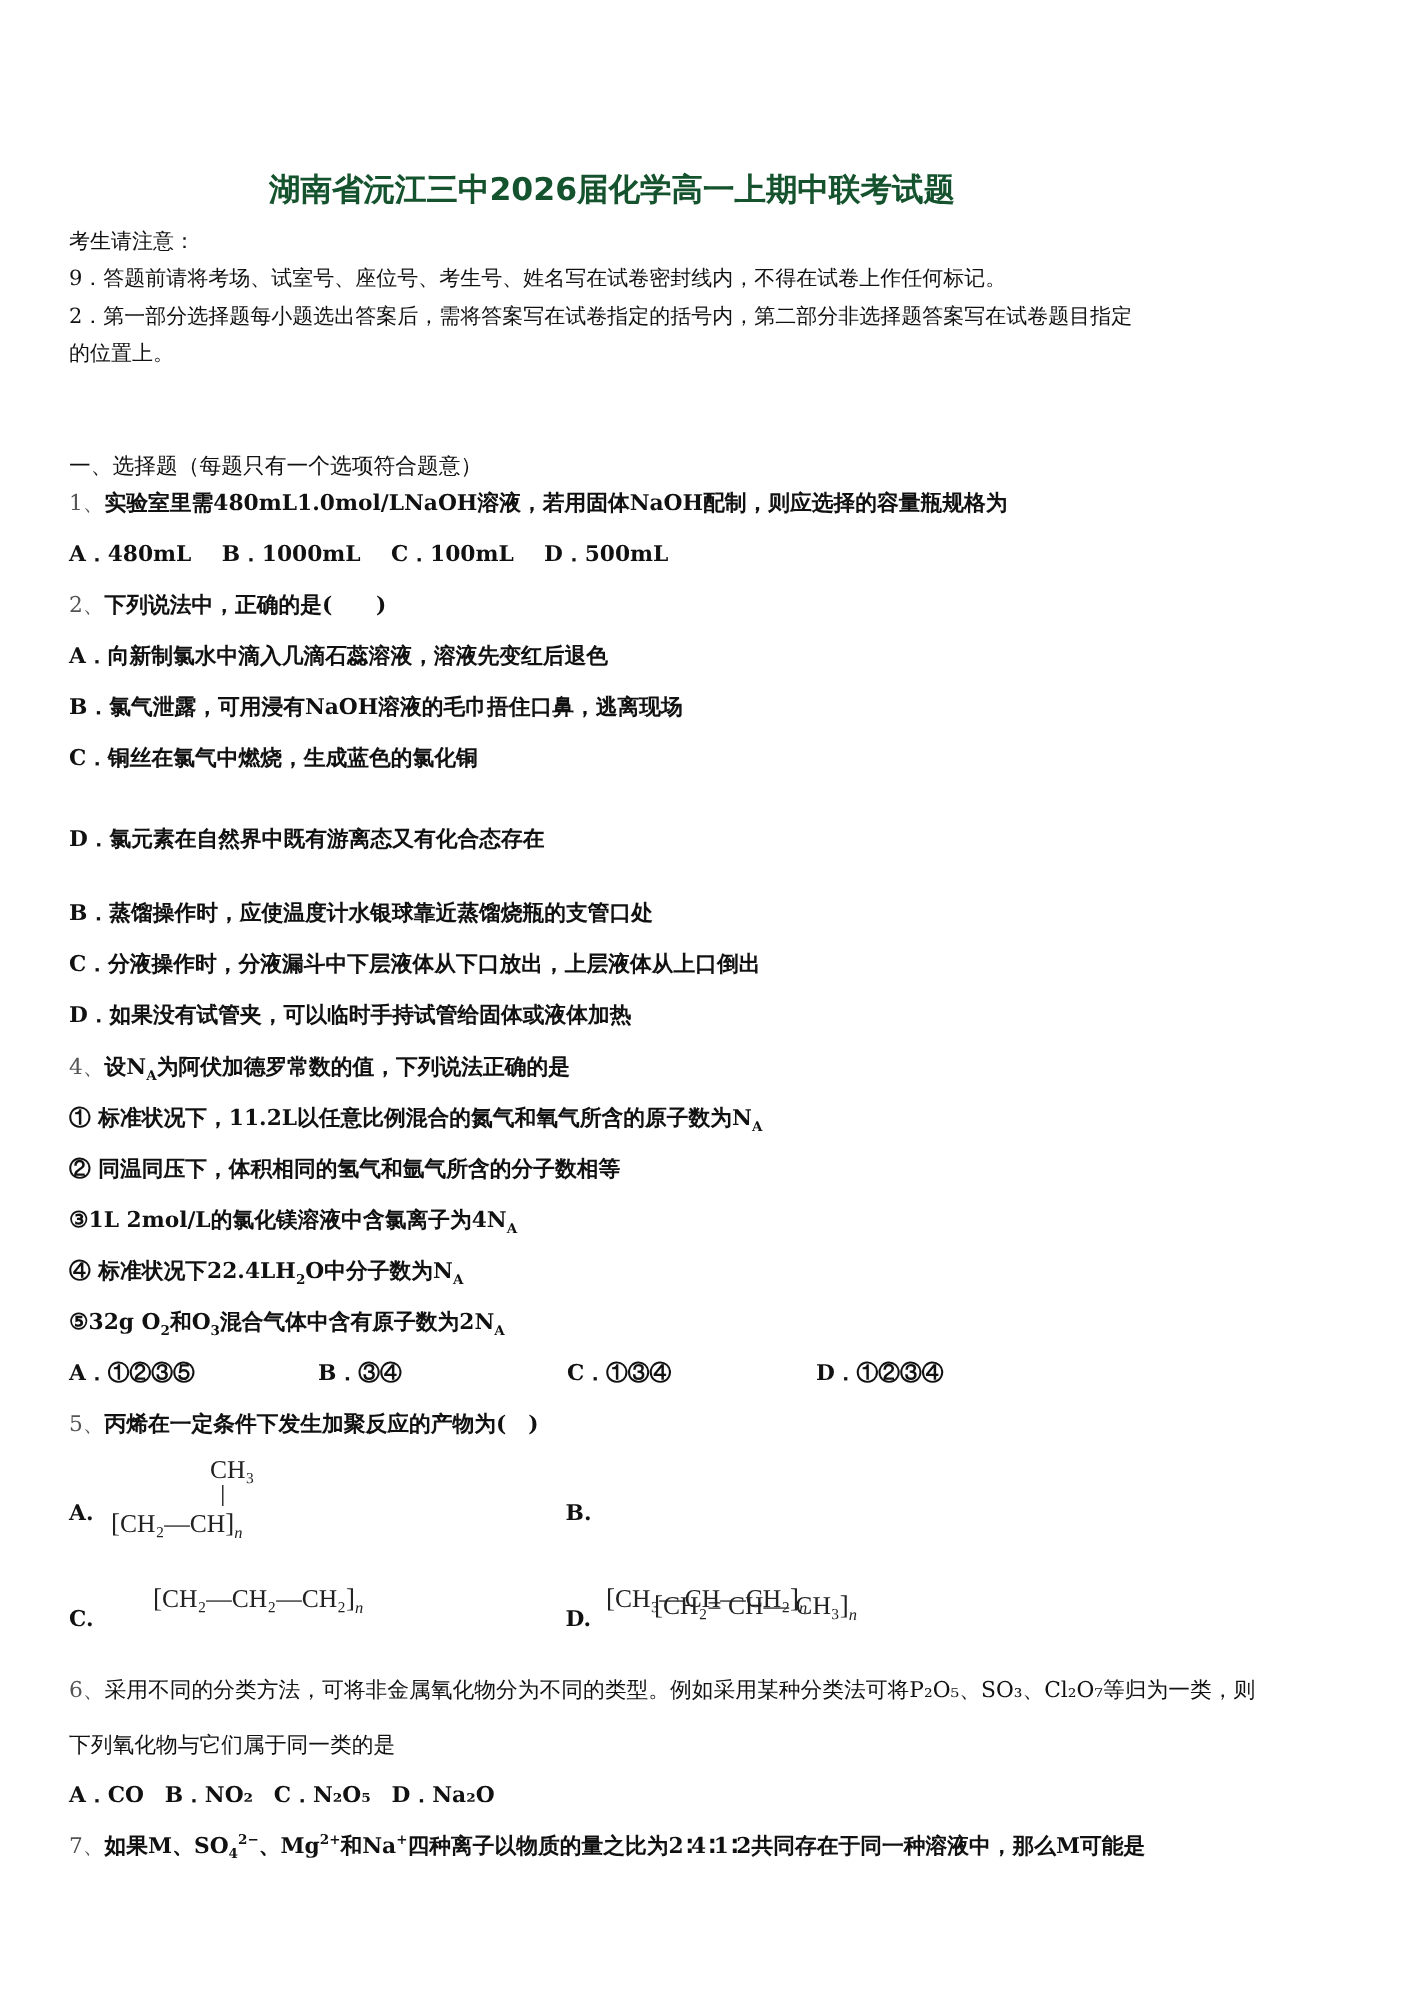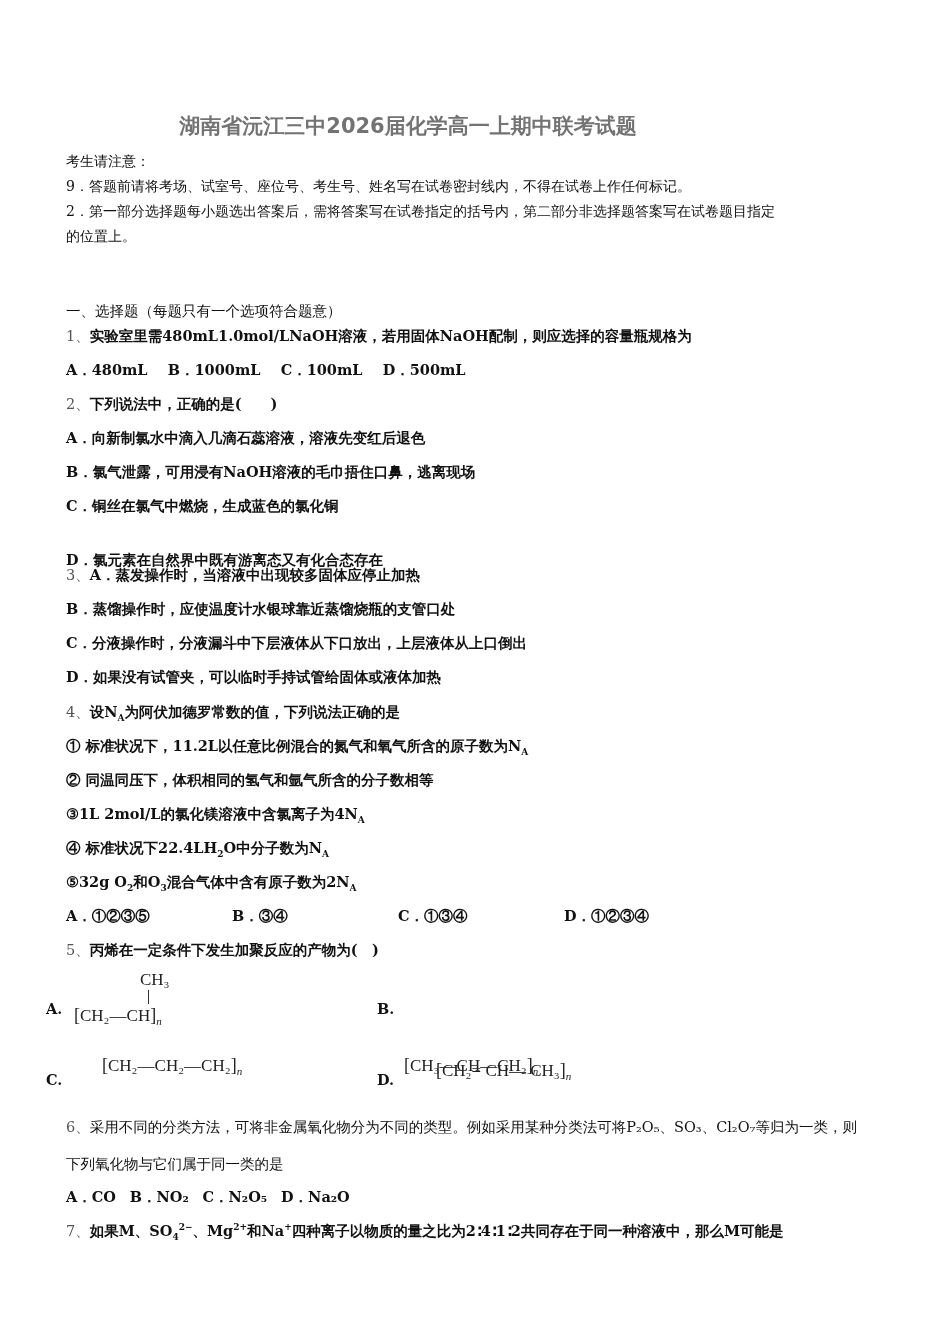--- a/index.html
+++ b/index.html
@@ -1,22 +1,22 @@
 <!DOCTYPE html>
 <html><head>
 <meta charset="utf-8">
 <style>
   html, body { margin: 0; padding: 0; background: #ffffff; }
   body { width: 950px; height: 1344px; position: relative; overflow: hidden;
          font-family: "DejaVu Serif", "Liberation Serif", serif; color: #111; }
   .page { position: absolute; left: 0; top: 0; width: 950px; height: 1344px; }
   .title { position: absolute; left: 0; width: 816px; top: 112px; text-align: center;
            font-family: "DejaVu Sans", "Liberation Sans", sans-serif; font-weight: bold;
-           font-size: 21px; letter-spacing: 0px; color: #737373; }
-  .line { position: absolute; left: 46px; font-size: 14.5px; white-space: nowrap; line-height: 20px; margin-left: 20px; }
+           font-size: 21px; letter-spacing: 0px; color: #14532d; }
+  .line { position: absolute; left: 46px; font-size: 14.5px; white-space: nowrap; line-height: 20px; }
   .notice { font-size: 14px; color: #111; }
   .b { font-weight: bold; }
   .qnum { color: #555; font-weight: normal; }
   sub, sup { font-size: 9px; line-height: 0; }
   .formula { position: absolute; font-family: "Liberation Serif", "DejaVu Serif", serif; font-size: 17px; color: #222; white-space: nowrap; }
   .formula .n { font-style: italic; font-size: 11px; vertical-align: -4px; }
   .brk-l { display: inline-block; font-size: 18px; }
   .vbar { position: absolute; width: 1.3px; background: #333; }
   .optlabel { position: absolute; font-weight: bold; font-size: 14.5px; }
 </style>
@@ -45,23 +45,20 @@
   </div>
 
   <div class="line b" style="top:394px;">
     <span class="qnum">2、</span><span>下列说法中，正确的是(　　)</span>
   </div>
   <div class="line b" style="top:428px;">A．向新制氯水中滴入几滴石蕊溶液，溶液先变红后退色</div>
   <div class="line b" style="top:462px;">B．氯气泄露，可用浸有NaOH溶液的毛巾捂住口鼻，逃离现场</div>
   <div class="line b" style="top:496px;">C．铜丝在氯气中燃烧，生成蓝色的氯化铜</div>
   <div class="line b" style="top:550px;">D．氯元素在自然界中既有游离态又有化合态存在</div>
 
-  <div class="line b" style="top:565px;">
-    <span class="qnum">3、</span><span>A．蒸发操作时，当溶液中出现较多固体应停止加热</span>
-  </div>
   <div class="line b" style="top:599px;">B．蒸馏操作时，应使温度计水银球靠近蒸馏烧瓶的支管口处</div>
   <div class="line b" style="top:633px;">C．分液操作时，分液漏斗中下层液体从下口放出，上层液体从上口倒出</div>
   <div class="line b" style="top:667px;">D．如果没有试管夹，可以临时手持试管给固体或液体加热</div>
 
   <div class="line b" style="top:702px;">
     <span class="qnum">4、</span><span>设N</span><sub>A</sub><span>为阿伏加德罗常数的值，下列说法正确的是</span>
   </div>
   <div class="line b" style="top:736px;">
     <span>① 标准状况下，11.2L以任意比例混合的氮气和氧气所含的原子数为N</span><sub>A</sub>
   </div>

